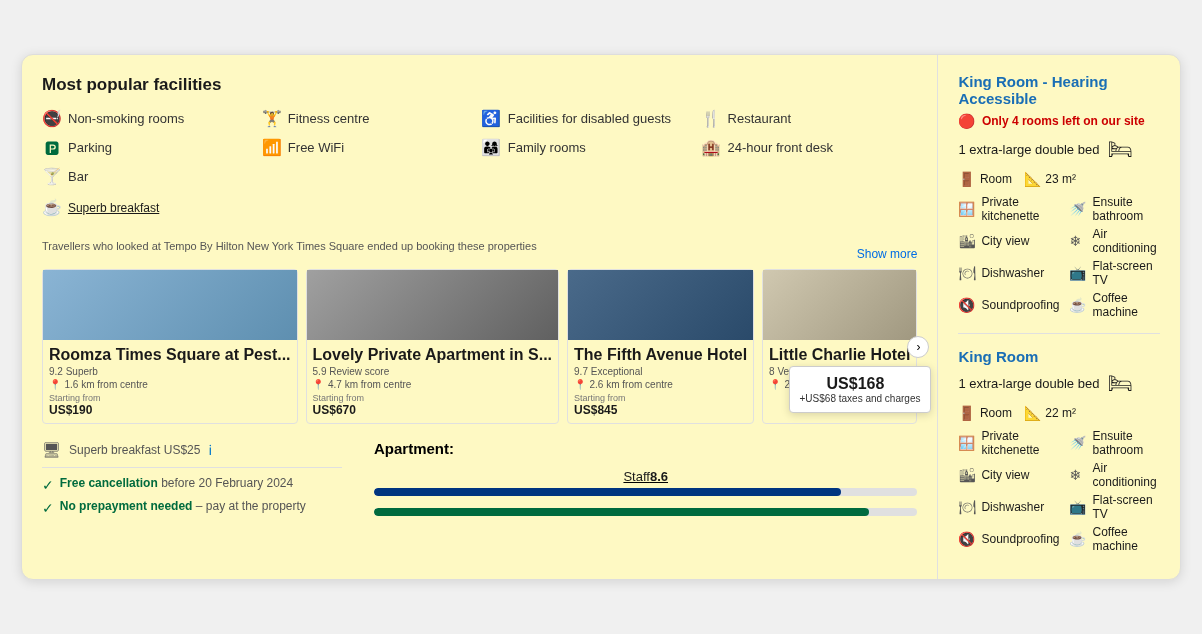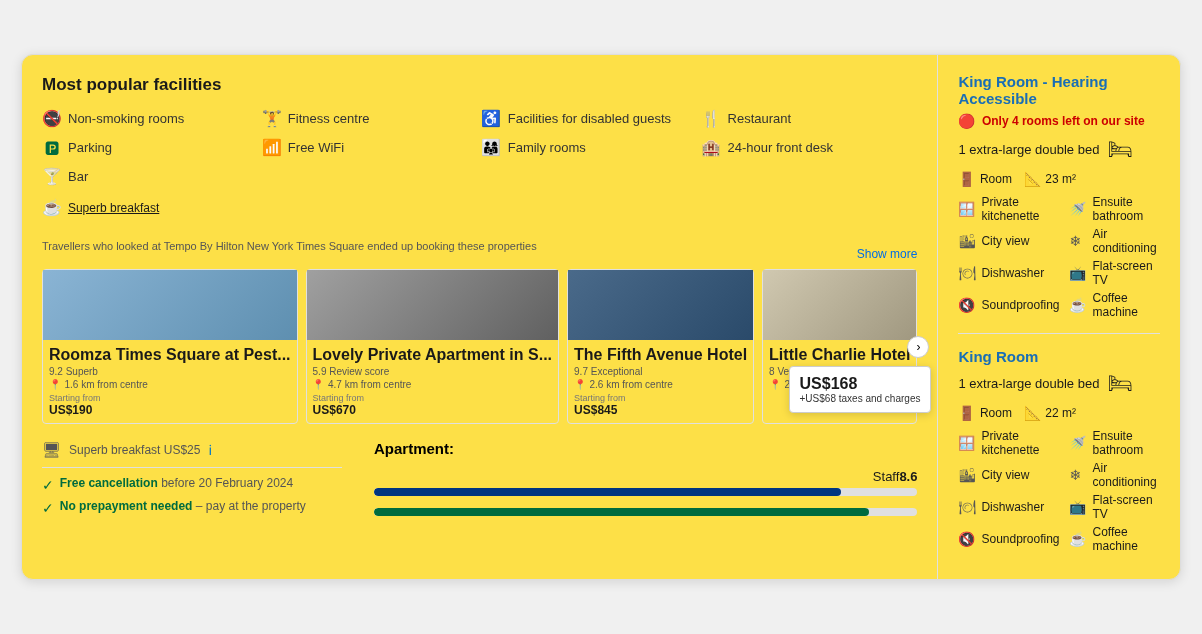--- a/index.html
+++ b/index.html
@@ -7,21 +7,21 @@
       font-family: -apple-system, BlinkMacSystemFont, 'Segoe UI', sans-serif;
       background: #f0f0f0;
       display: flex;
       align-items: center;
       justify-content: center;
       min-height: 100vh;
       font-size: 13px;
     }
     .container {
       width: 1160px;
-      background: #fde047;
+      background: #fef9c3;
       border-radius: 12px;
       border: 1px solid #ddd;
       box-shadow: 0 2px 12px rgba(0,0,0,0.12);
       display: flex;
       overflow: hidden;
     }
     .left-panel {
       flex: 0 0 660px;
       padding: 20px 20px 10px 20px;
       border-right: 1px solid #e0e0e0;
@@ -181,20 +181,21 @@
       border-radius: 4px;
       padding: 8px 10px;
       box-shadow: 0 2px 8px rgba(0,0,0,0.15);
       z-index: 20;
       min-width: 130px;
     }
     .price-tooltip .main-price {
       font-size: 16px;
       font-weight: 700;
       color: #1a1a1a;
+      margin-left: 27px;
     }
     .price-tooltip .tax-note {
       font-size: 10px;
       color: #333;
     }
 
     
     .bottom-left {
       display: flex;
       gap: 16px;
@@ -247,23 +248,24 @@
     .categories-title {
       font-size: 15px;
       font-weight: 700;
       margin-bottom: 12px;
     }
     .category-row {
       margin-bottom: 12px;
     }
     .category-header {
       display: flex;
-      justify-content: flex-end;
+      justify-content: center;
       margin-bottom: 4px;
       font-size: 13px;
+      text-decoration: underline;
     }
     .category-name {
       color: #1a1a1a;
       display: flex;
       align-items: center;
       gap: 4px;
     }
     .category-score {
       font-weight: 700;
       color: #1a1a1a;

